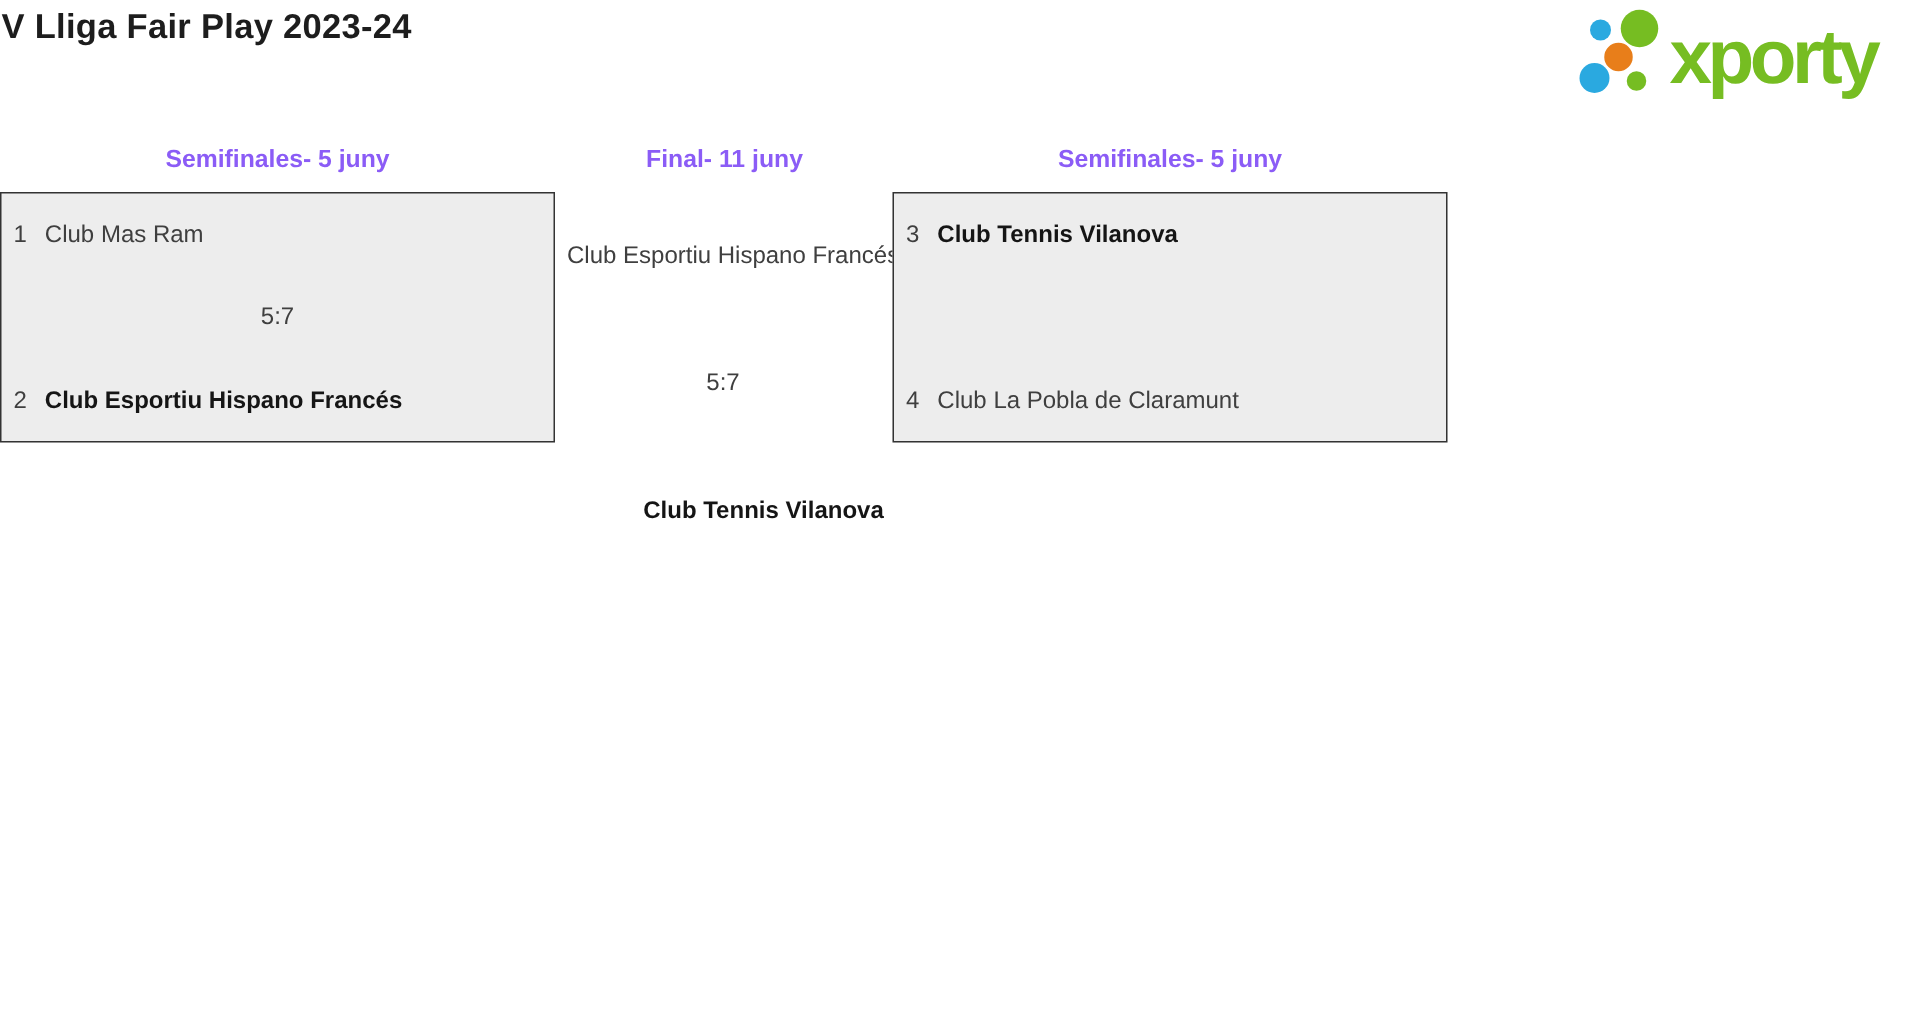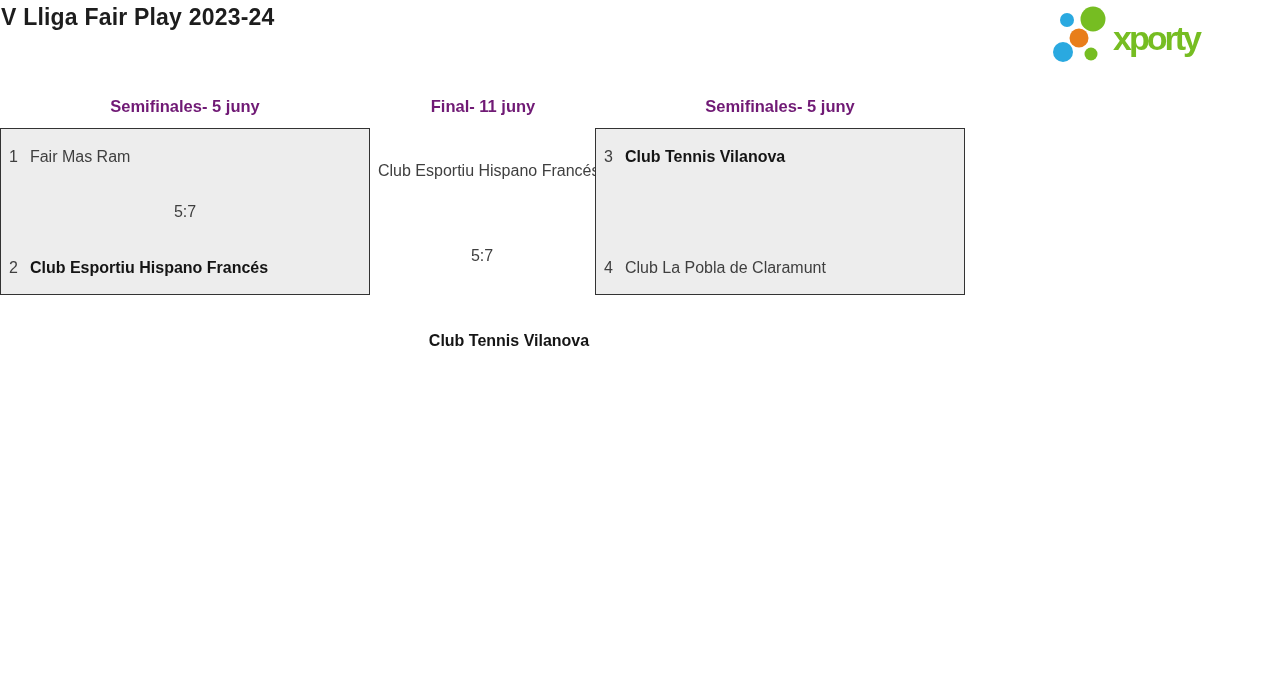--- a/index.html
+++ b/index.html
@@ -24,35 +24,35 @@
   }
 
   
   .logo { position: absolute; left: 1050px; top: 5px; width: 225px; height: 62px; cursor: pointer; }
   .logo-dots { position: absolute; left: 0; top: 0; }
   .logo-word {
     position: absolute;
     left: 63px;
     top: 8px;
     height: 50px;
-    font-size: 34px;
+    font-size: 51px;
     line-height: 50px;
     font-weight: 700;
     letter-spacing: -3px;
     white-space: nowrap;
   }
 
   
   .round-label {
     position: absolute;
     top: 95px;
     font-size: 16.5px;
     font-weight: 700;
     line-height: 22px;
-    color: #701a75;
+    color: #8b5cf6;
     text-align: center;
     white-space: nowrap;
   }
   .round-left  { left: 0;     width: 370px; }
   .round-mid   { left: 383px; width: 200px; }
   .round-right { left: 595px; width: 370px; }
 
   
   .match-box {
     position: absolute;
@@ -151,21 +151,21 @@
   <div class="round-label round-mid">Final- 11 juny</div>
   <div class="round-label round-right">Semifinales- 5 juny</div>
 
   <div class="final-team-top">Club Esportiu Hispano Francés</div>
   <div class="final-score">5:7</div>
   <div class="final-winner">Club Tennis Vilanova</div>
 
   <div class="match-box box-left">
     <div class="team-row row-top">
       <span class="seed">1</span>
-      <span class="team-name">Fair Mas Ram</span>
+      <span class="team-name">Club Mas Ram</span>
     </div>
     <div class="match-score">5:7</div>
     <div class="team-row row-bottom">
       <span class="seed">2</span>
       <span class="team-name winner">Club Esportiu Hispano Francés</span>
     </div>
   </div>
 
   <div class="match-box box-right">
     <div class="team-row row-top">

